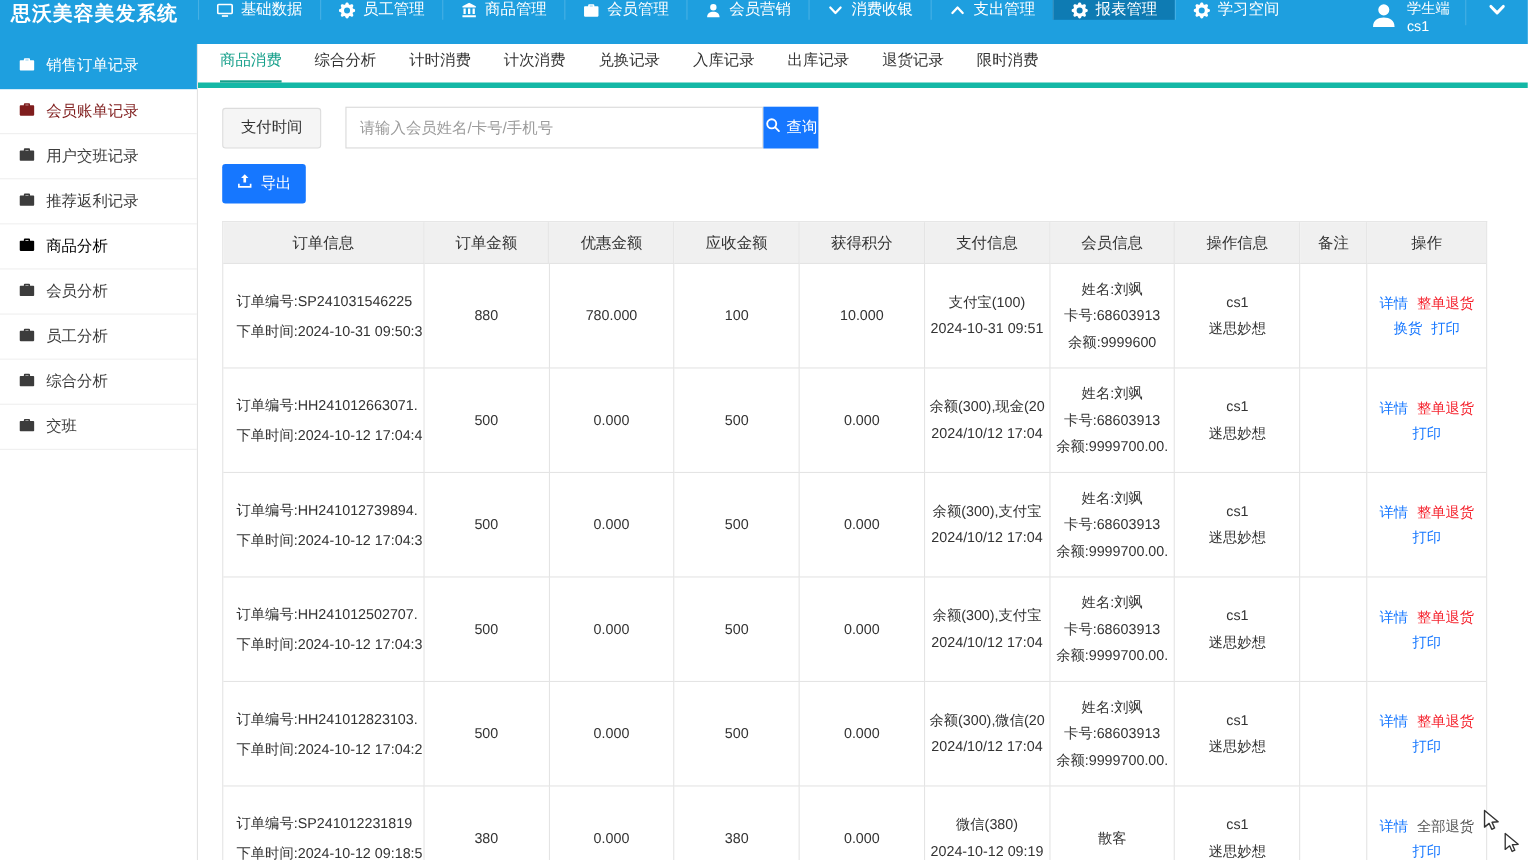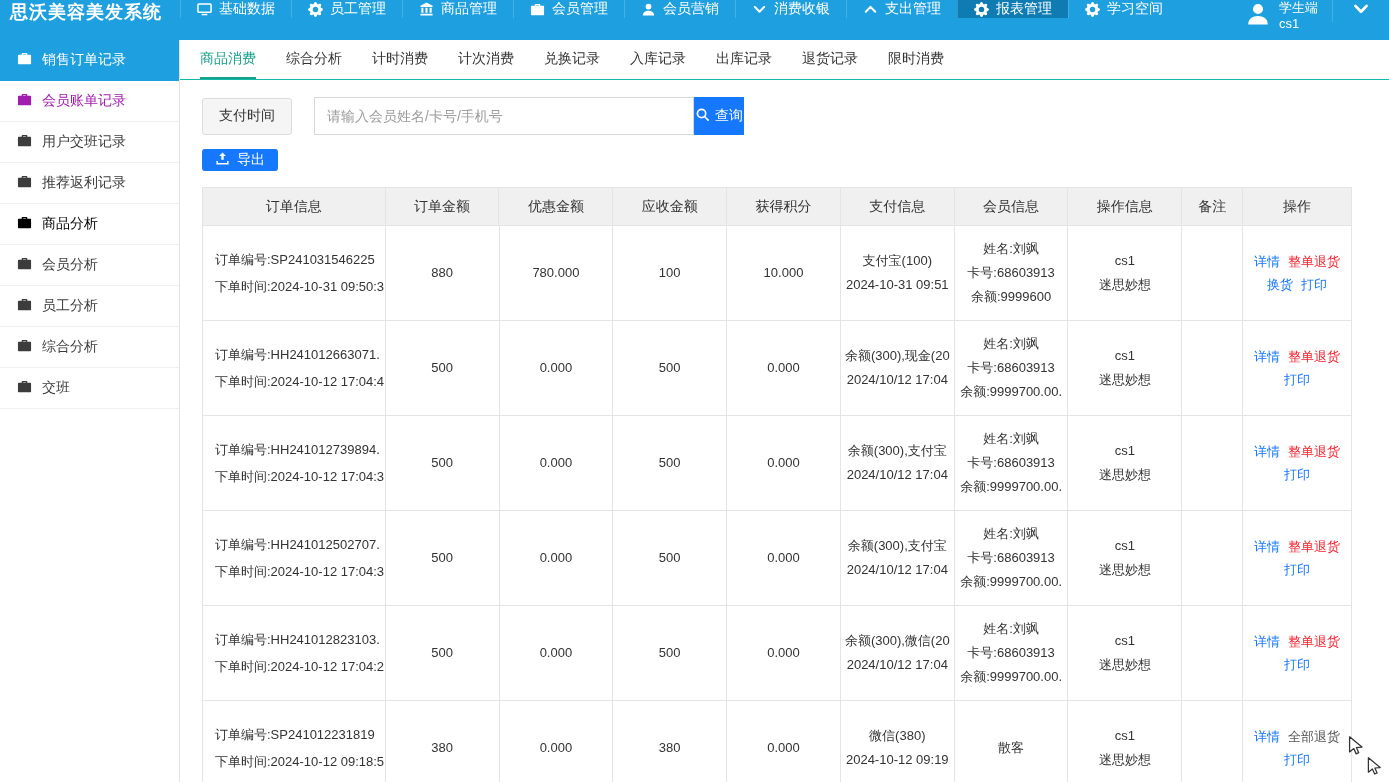--- a/index.html
+++ b/index.html
@@ -18,35 +18,35 @@
 
   
   .layout{display:flex;height:742px}
   .sidebar{width:180px;border-right:1px solid #e3e3e3;background:#fff;flex-shrink:0}
   .side-item{display:flex;align-items:center;gap:10px;height:41px;padding-left:17px;font-size:14px;color:#333;border-bottom:1px solid #efefef;cursor:pointer}
   .side-item svg{flex-shrink:0}
   .side-item.active{background:#1e9fdf;color:#fff;border-bottom-color:#1e9fdf}
   .main{flex:1;overflow:hidden;background:#fff}
 
   
-  .tabbar{display:flex;align-items:flex-end;height:40px;border-bottom:1px solid #14b8a6;padding-left:20px}
+  .tabbar{display:flex;align-items:flex-end;height:40px;border-bottom:5px solid #14b8a6;padding-left:20px}
   .tab{font-size:14px;color:#333;margin-right:30px;height:40px;line-height:38px;cursor:pointer;border-bottom:2px solid transparent}
   .tab.active{color:#17a08b;border-bottom-color:#17a08b}
 
   
   .filters{display:flex;align-items:center;margin:17px 0 0 22px}
   .paytime-btn{background:#f5f5f5;border:1px solid #dcdcdc;border-radius:3px;padding:0 16px;height:37px;font-size:14px;color:#333;cursor:pointer;font-family:Liberation Mono, monospace}
   .date-ctl{display:flex;align-items:center;margin-left:28px;cursor:pointer}
   .date-text{font-size:14.5px;color:#333}
   .cal-btn{width:27px;height:27px;background:#ddeffb;border-radius:4px;display:flex;align-items:center;justify-content:center;margin-left:12px;cursor:pointer}
   .search-wrap{display:flex;margin-left:22px}
   .search-input{width:380px;height:38px;border:1px solid #d9d9d9;padding:0 12px;font-size:14px;color:#333;outline:none;font-family:inherit}
   .search-input::placeholder{color:#9c9c9c}
   .query-btn{height:38px;padding:0 1px;background:#1677ff;color:#fff;border:none;font-size:14px;display:flex;align-items:center;gap:5px;cursor:pointer;font-family:Liberation Mono, monospace}
-  .export-btn{margin:14px 0 0 22px;height:22px;padding:0 13px;background:#1677ff;color:#fff;border:none;border-radius:3px;font-size:14px;display:inline-flex;align-items:center;gap:7px;cursor:pointer;font-family:Liberation Mono, monospace}
+  .export-btn{margin:14px 0 0 22px;height:36px;padding:0 13px;background:#1677ff;color:#fff;border:none;border-radius:3px;font-size:14px;display:inline-flex;align-items:center;gap:7px;cursor:pointer;font-family:Liberation Mono, monospace}
 
   
   .table{margin:16px 0 0 22px;width:1150px;border:1px solid #e4e4e4;border-bottom:none;font-size:13px}
   .trow{display:flex}
   .trow>div{border-right:1px solid #e4e4e4;border-bottom:1px solid #e4e4e4;display:flex;flex-direction:column;align-items:center;justify-content:center;text-align:center}
   .trow>div:last-child{border-right:none}
   .thead>div{height:38px;background:#f0f0f0;font-size:14px;color:#333}
   .brow>div{min-height:95px;line-height:24px}
   .c0{width:183px}.c1{width:114px}.c2{width:114px}.c3{width:114px}.c4{width:114px}
   .c5{width:114px}.c6{width:114px}.c7{width:114px}.c8{width:61px}.c9{width:108px}
@@ -160,21 +160,21 @@
 
 <div class="layout">
 
   <div class="sidebar">
     <div class="side-item active">
       <span><svg width="15" height="15" viewBox="0 0 16 16">
             <path fill="currentColor" d="M6 2h4a1 1 0 0 1 1 1v1h3.2c.5 0 .8.3.8.8v8.4c0 .5-.3.8-.8.8H1.8c-.5 0-.8-.3-.8-.8V4.8c0-.5.3-.8.8-.8H5V3a1 1 0 0 1 1-1zm.5 1.5V4h3v-.5h-3z"></path>
           </svg></span>
       <span>销售订单记录</span>
     </div>
-    <div class="side-item" style="color:#a21caf">
+    <div class="side-item" style="color:#7f1d1d">
       <span><svg width="15" height="15" viewBox="0 0 16 16">
             <path fill="currentColor" d="M6 2h4a1 1 0 0 1 1 1v1h3.2c.5 0 .8.3.8.8v8.4c0 .5-.3.8-.8.8H1.8c-.5 0-.8-.3-.8-.8V4.8c0-.5.3-.8.8-.8H5V3a1 1 0 0 1 1-1zm.5 1.5V4h3v-.5h-3z"></path>
           </svg></span>
       <span>会员账单记录</span>
     </div>
     <div class="side-item" style="color:#3c3c3c">
       <span><svg width="15" height="15" viewBox="0 0 16 16">
             <path fill="currentColor" d="M6 2h4a1 1 0 0 1 1 1v1h3.2c.5 0 .8.3.8.8v8.4c0 .5-.3.8-.8.8H1.8c-.5 0-.8-.3-.8-.8V4.8c0-.5.3-.8.8-.8H5V3a1 1 0 0 1 1-1zm.5 1.5V4h3v-.5h-3z"></path>
           </svg></span>
       <span>用户交班记录</span>

